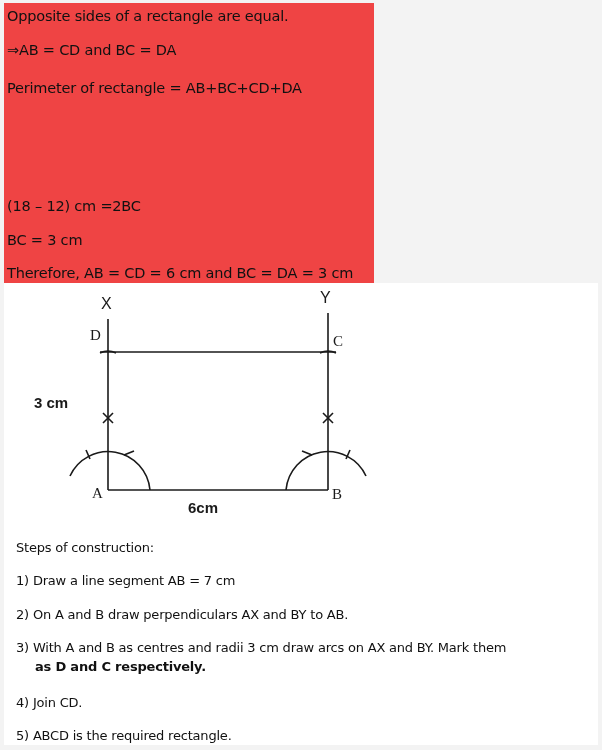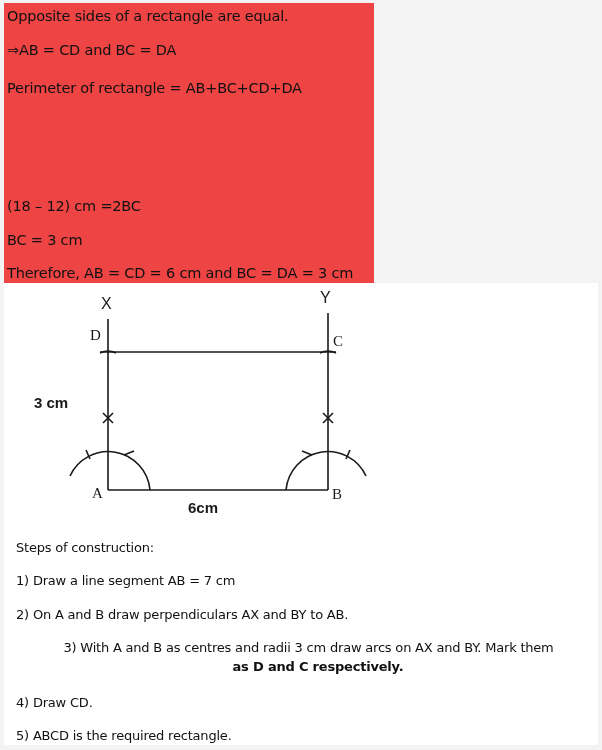--- a/index.html
+++ b/index.html
@@ -20,21 +20,21 @@
   .line {
     position: absolute; left: 3px; font-size: 14.5px; line-height: 18px;
     white-space: nowrap; letter-spacing: -0.2px;
   }
   .diagram { position: absolute; left: 0; top: 0; width: 594px; height: 240px; }
   .step {
     position: absolute; left: 12px; font-size: 13px; line-height: 19px;
     white-space: nowrap; letter-spacing: -0.2px;
   }
   .step .num { display: inline-block; }
-  .step-wrap { white-space: normal; width: 585px; text-align: center; }
+  .step-wrap { white-space: normal; width: 585px; }
   .step-wrap .cont { display: block; padding-left: 19px; font-weight: bold; }
 </style>
 </head>
 <body>
 
 <div class="top-block">
   <div class="line" style="top:4px">Opposite sides of a rectangle are equal.</div>
   <div class="line" style="top:38px">⇒AB = CD and BC = DA</div>
   <div class="line" style="top:76px">Perimeter of rectangle = AB+BC+CD+DA</div>
   <div class="line" style="top:194px">(18 – 12) cm =2BC</div>
@@ -92,19 +92,19 @@
     <span class="num">2)</span>
     <span>On A and B draw perpendiculars AX and BY to AB.</span>
   </div>
   <div class="step step-wrap" style="top:355px">
     <span class="num">3)</span>
     <span>With A and B as centres and radii 3 cm draw arcs on AX and BY. Mark them</span>
     <span class="cont">as D and C respectively.</span>
   </div>
   <div class="step" style="top:410px">
     <span class="num">4)</span>
-    <span>Draw CD.</span>
+    <span>Join CD.</span>
   </div>
   <div class="step" style="top:443px">
     <span class="num">5)</span>
     <span>ABCD is the required rectangle.</span>
   </div>
 </div>
 
 </body></html>

